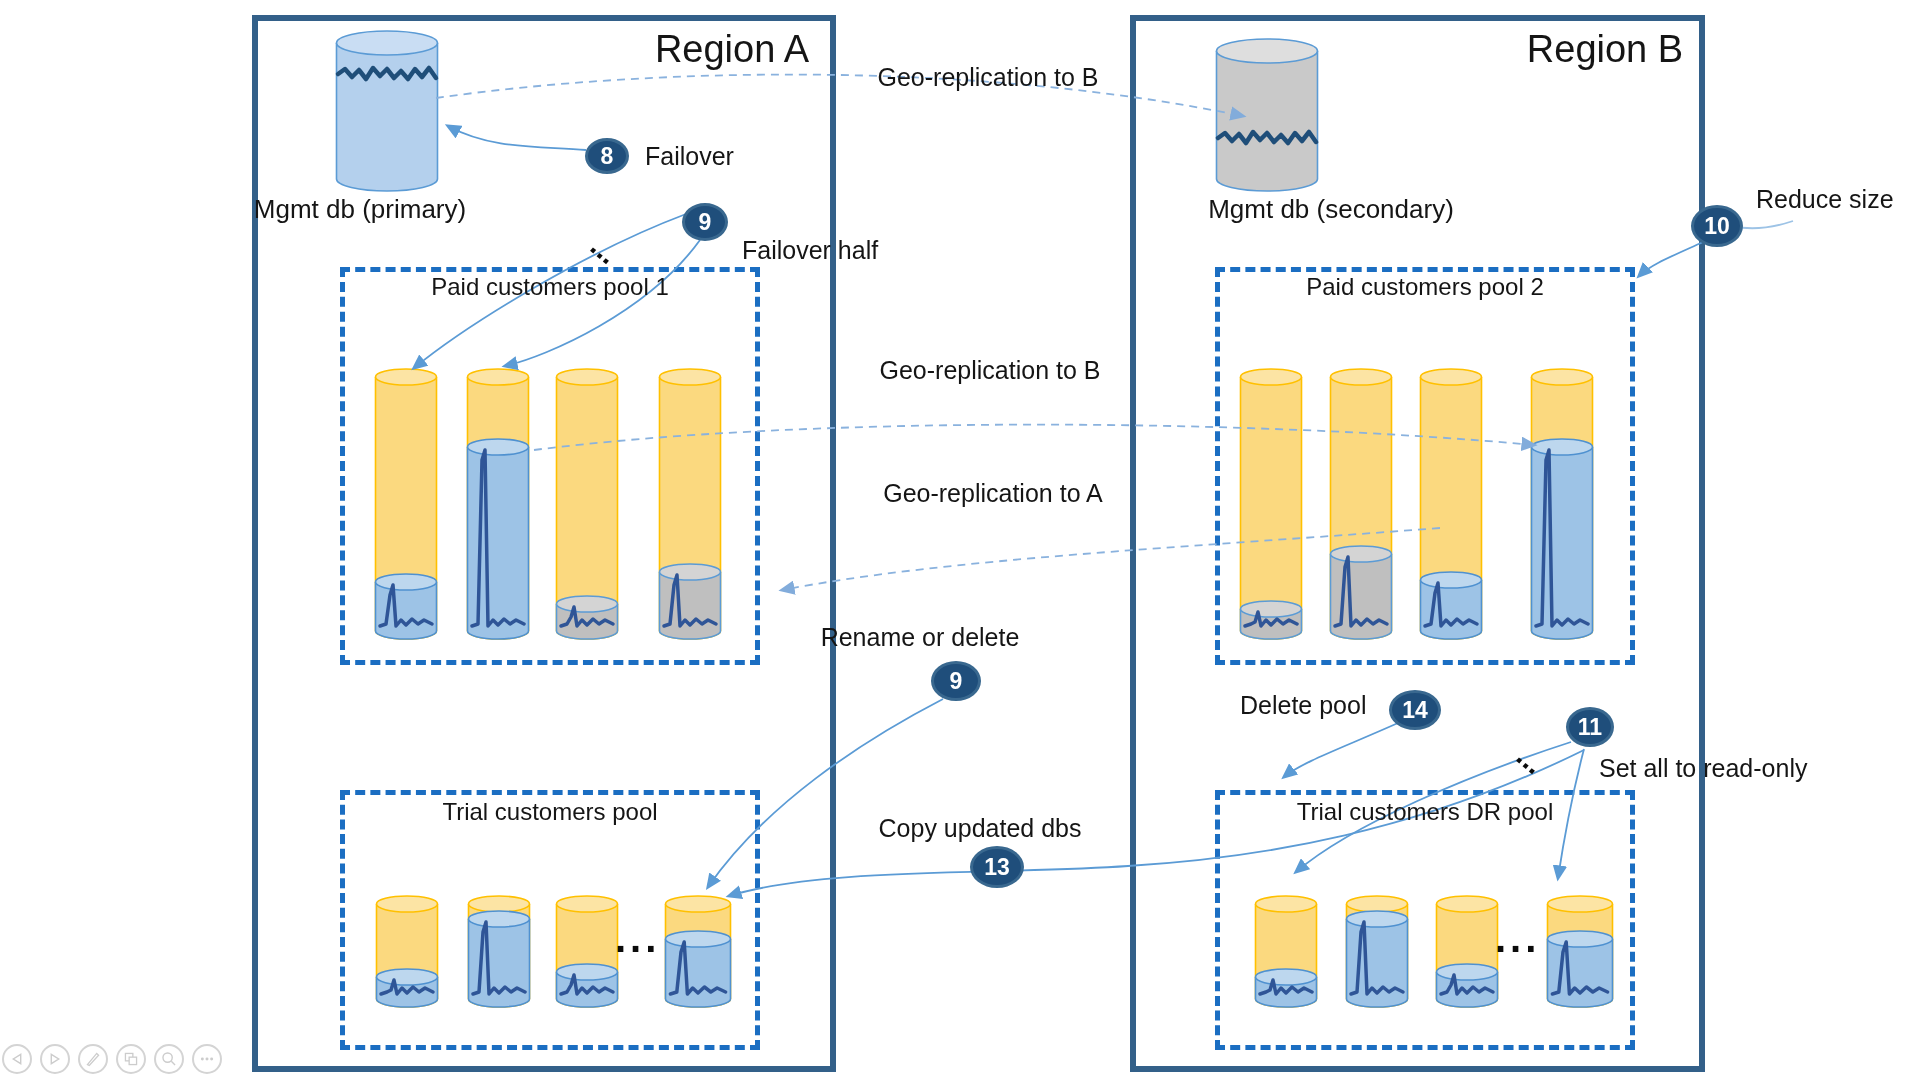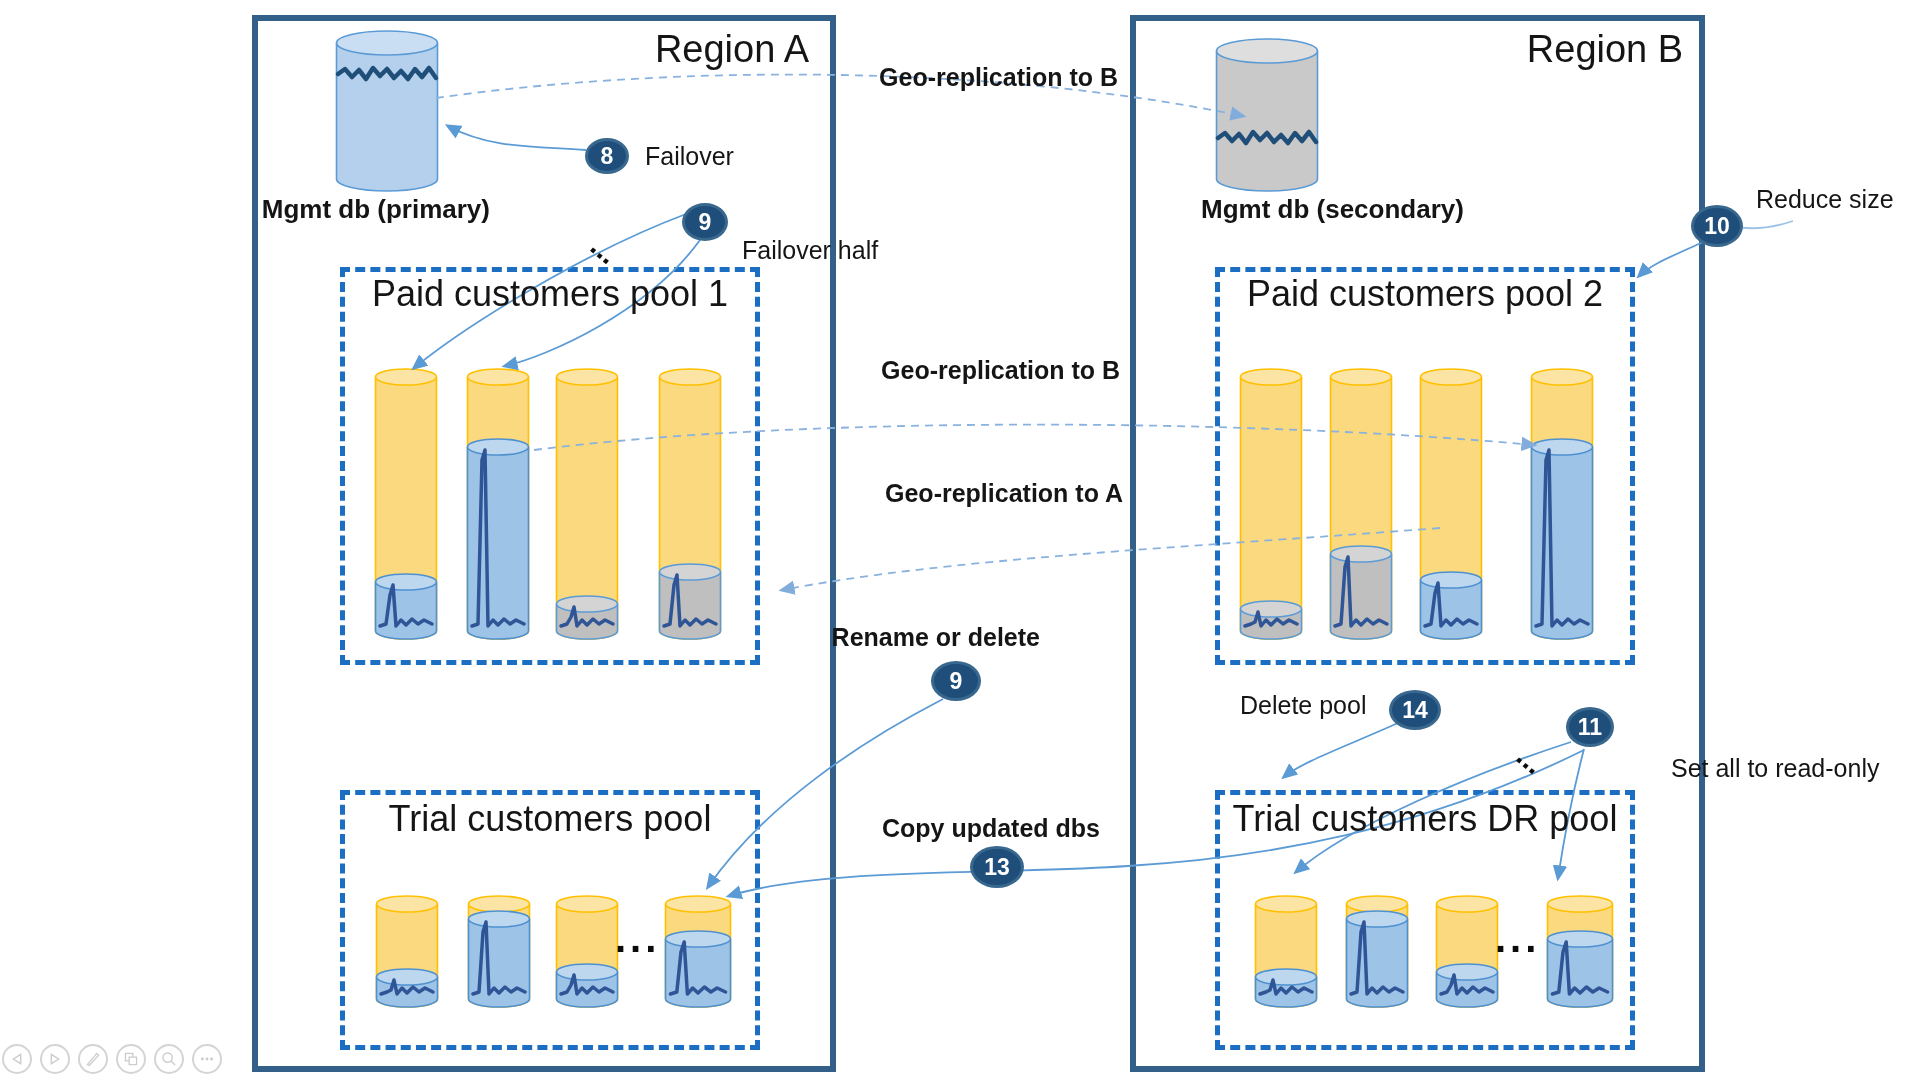--- a/index.html
+++ b/index.html
@@ -1,23 +1,23 @@
 <!DOCTYPE html>
 <html><head>
 <meta charset="utf-8">
 <style>
   html,body{margin:0;padding:0;background:#fff;}
   .canvas{position:relative;width:1915px;height:1076px;background:#ffffff;
           font-family:"Liberation Sans",sans-serif;overflow:hidden;}
   .region{position:absolute;border:6px solid #336089;box-sizing:border-box;z-index:1;}
   .pool{position:absolute;border:5px dashed #1B6EC2;box-sizing:border-box;z-index:2;}
   .title{position:absolute;font-size:38px;color:#151515;text-align:center;z-index:5;white-space:nowrap;}
-  .pool-label{position:absolute;font-size:36px;color:#151515;text-align:center;z-index:5;white-space:nowrap;}
+  .pool-label{position:absolute;font-size:24px;color:#151515;text-align:center;z-index:5;white-space:nowrap;}
   .lbl{position:absolute;font-size:25px;color:#151515;z-index:5;white-space:nowrap;}
-  .lbl.center{text-align:right;font-weight:bold;}
+  .lbl.center{text-align:center;}
   .badge{position:absolute;background:#1F4E7B;border:3px solid #39688F;border-radius:50%;
          color:#fff;font-weight:bold;display:flex;align-items:center;justify-content:center;
          font-size:23px;z-index:7;box-sizing:border-box;}
   .dots{position:absolute;font-weight:bold;color:#0a0a0a;z-index:6;line-height:1;}
   .arrows{position:absolute;left:0;top:0;z-index:4;pointer-events:none;}
   #cyls svg{position:absolute;overflow:visible;z-index:3;}
   .toolbar{position:absolute;left:0;top:1042px;height:34px;z-index:8;}
   .tool-btn{position:absolute;width:30px;height:30px;border:2px solid #d4d4d4;border-radius:50%;
             box-sizing:border-box;background:#fff;display:flex;align-items:center;justify-content:center;}
 </style>
@@ -228,21 +228,21 @@
 
   <div class="lbl center" style="left:858px;top:63px;width:260px">Geo-replication to B</div>
   <div class="lbl" style="left:645px;top:142px">Failover</div>
   <div class="lbl" style="left:742px;top:236px">Failover half</div>
   <div class="lbl center" style="left:860px;top:356px;width:260px">Geo-replication to B</div>
   <div class="lbl center" style="left:863px;top:479px;width:260px">Geo-replication to A</div>
   <div class="lbl" style="left:1756px;top:185px">Reduce size</div>
   <div class="lbl center" style="left:800px;top:623px;width:240px">Rename or delete</div>
   <div class="lbl center" style="left:860px;top:814px;width:240px">Copy updated dbs</div>
   <div class="lbl" style="left:1240px;top:691px">Delete pool</div>
-  <div class="lbl" style="left:1671px;top:754px">Set all to read-only</div>
+  <div class="lbl" style="left:1599px;top:754px">Set all to read-only</div>
 
   <div class="badge" style="left:585px;top:138px;width:44px;height:36px">8</div>
   <div class="badge" style="left:682px;top:203px;width:46px;height:38px">9</div>
   <div class="badge" style="left:1691px;top:205px;width:52px;height:42px">10</div>
   <div class="badge" style="left:1566px;top:707px;width:48px;height:40px">11</div>
   <div class="badge" style="left:931px;top:661px;width:50px;height:40px">9</div>
   <div class="badge" style="left:970px;top:846px;width:54px;height:42px">13</div>
   <div class="badge" style="left:1389px;top:690px;width:52px;height:40px">14</div>
 
   <div class="dots" style="left:592px;top:235px;font-size:30px;transform:rotate(40deg)">...</div>

